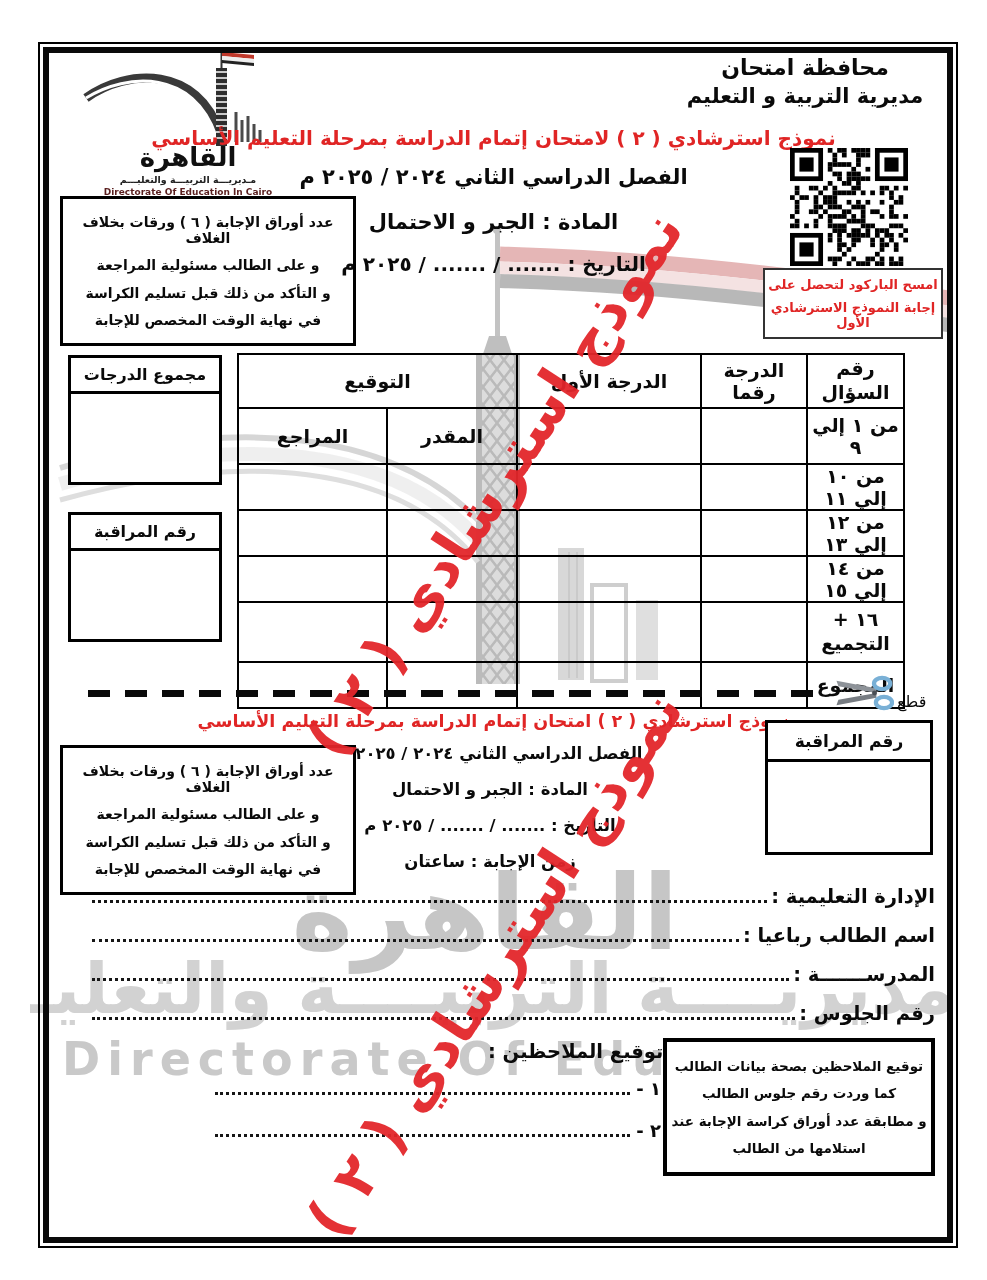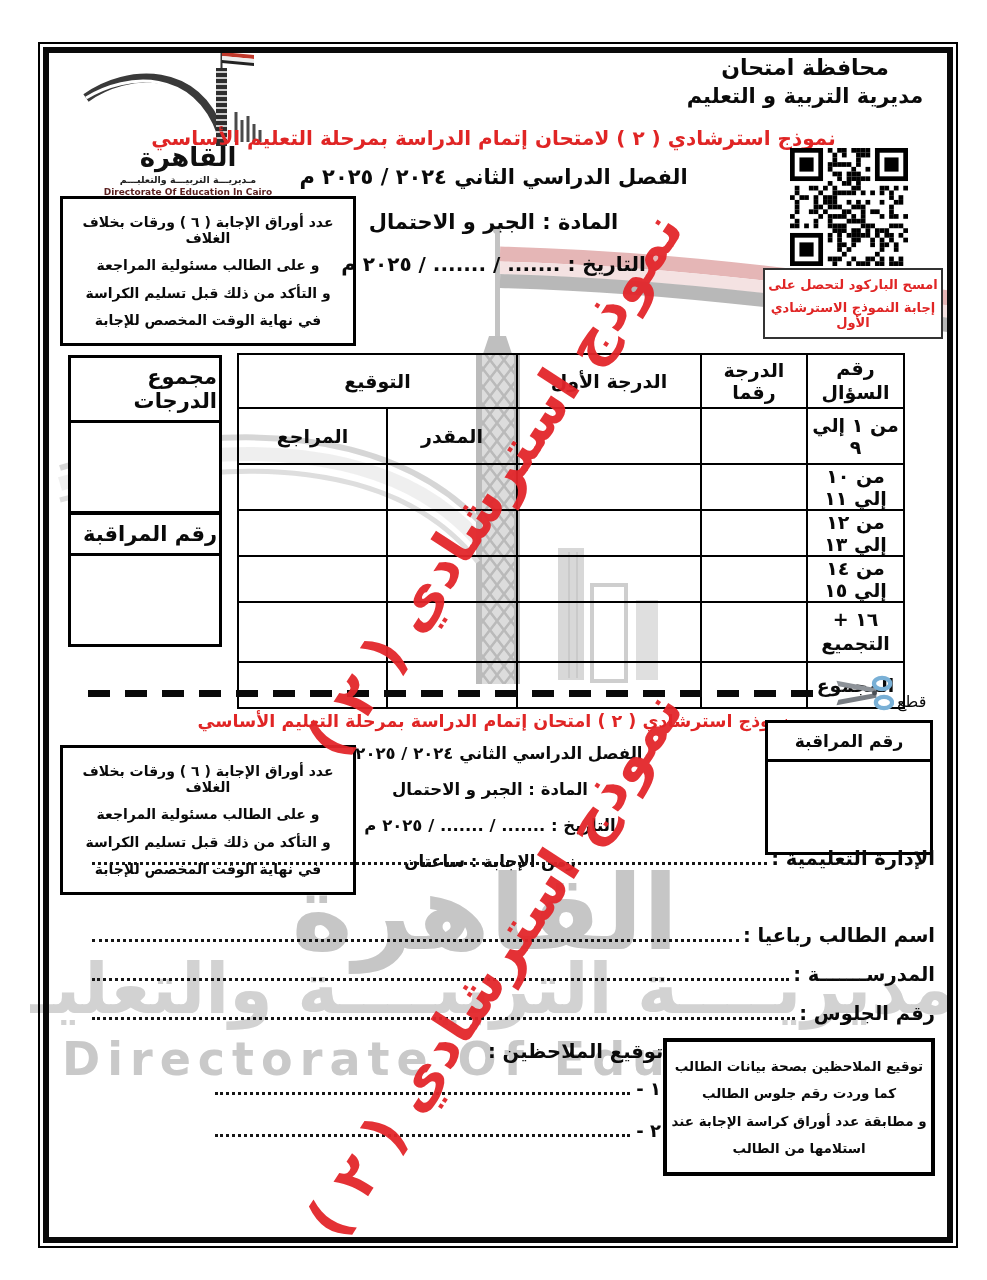--- a/index.html
+++ b/index.html
@@ -44,22 +44,22 @@
   
   table.grades{position:absolute;left:237px;top:353px;width:666px;border-collapse:collapse;
                table-layout:fixed;direction:rtl;}
   table.grades td{border:2.5px solid #000;text-align:center;vertical-align:middle;
                   font-weight:bold;font-size:19px;padding:0 4px;}
   td.prelines{white-space:pre-line;line-height:1.25;}
   tr.h-head{height:54px;} tr.h-r1{height:56px;} tr.h-r{height:46px;}
   tr.h-r5{height:60px;} tr.h-r6{height:46px;}
   
   .side-box{position:absolute;left:68px;width:148px;border:3px solid #000;background:#fff;}
-  .side-box .sb-head{border-bottom:3px solid #000;font-weight:bold;
-                     font-size:21px;padding:7px 2px;}
+  .side-box .sb-head{border-bottom:3px solid #000;text-align:center;font-weight:bold;
+                     font-size:16px;padding:7px 2px;}
   .side-box .sb-body{height:88px;}
   .total-box{top:355px;}
   .monitor-top{top:512px;}
   
   .cutline{position:absolute;left:88px;top:690px;width:738px;height:7px;
            background:repeating-linear-gradient(90deg,#0a0a0a 0 22px,transparent 22px 37px);}
   .scissors{position:absolute;left:836px;top:674px;width:58px;height:38px;}
   .cut-label{position:absolute;left:897px;top:692px;font-weight:normal;font-size:16px;}
   
   .red-title2{position:absolute;left:0;top:711px;width:987px;text-align:center;
@@ -68,21 +68,21 @@
   .monitor-bottom .sb-head{border-bottom:3px solid #000;text-align:center;font-weight:bold;
                            font-size:17px;padding:8px 2px;}
   .monitor-bottom .sb-body{height:90px;}
   .bottom-lines{position:absolute;left:260px;top:744px;width:460px;text-align:center;font-weight:bold;}
   .bottom-lines .bl{font-size:16.5px;margin-bottom:17px;}
   
   .field-row{position:absolute;right:52px;left:92px;display:flex;flex-direction:row;
              align-items:flex-end;font-weight:bold;font-size:19.5px;}
   .field-row .lbl{white-space:nowrap;}
   .field-row .dots{flex:1;border-bottom:3.5px dotted #161616;margin-bottom:5px;margin-right:4px;}
-  .f1{top:847px;} .f2{top:924px;} .f3{top:963px;} .f4{top:1002px;}
+  .f1{top:885px;} .f2{top:924px;} .f3{top:963px;} .f4{top:1002px;}
   .obs-title{position:absolute;left:488px;top:1040px;font-weight:bold;font-size:19.5px;}
   .obs-row{position:absolute;left:215px;width:446px;display:flex;flex-direction:row;
            align-items:flex-end;font-weight:bold;font-size:18px;}
   .obs-row .lbl{white-space:nowrap;}
   .obs-row .dots{flex:1;border-bottom:3.5px dotted #161616;margin-bottom:4px;margin-right:6px;}
   .o1{top:1078px;} .o2{top:1120px;}
   .obs-box{position:absolute;left:663px;top:1038px;width:272px;height:138px;border:4px solid #000;
            background:#fff;display:flex;flex-direction:column;justify-content:space-evenly;
            text-align:center;font-weight:bold;font-size:13.5px;padding:4px;box-sizing:border-box;}
   

